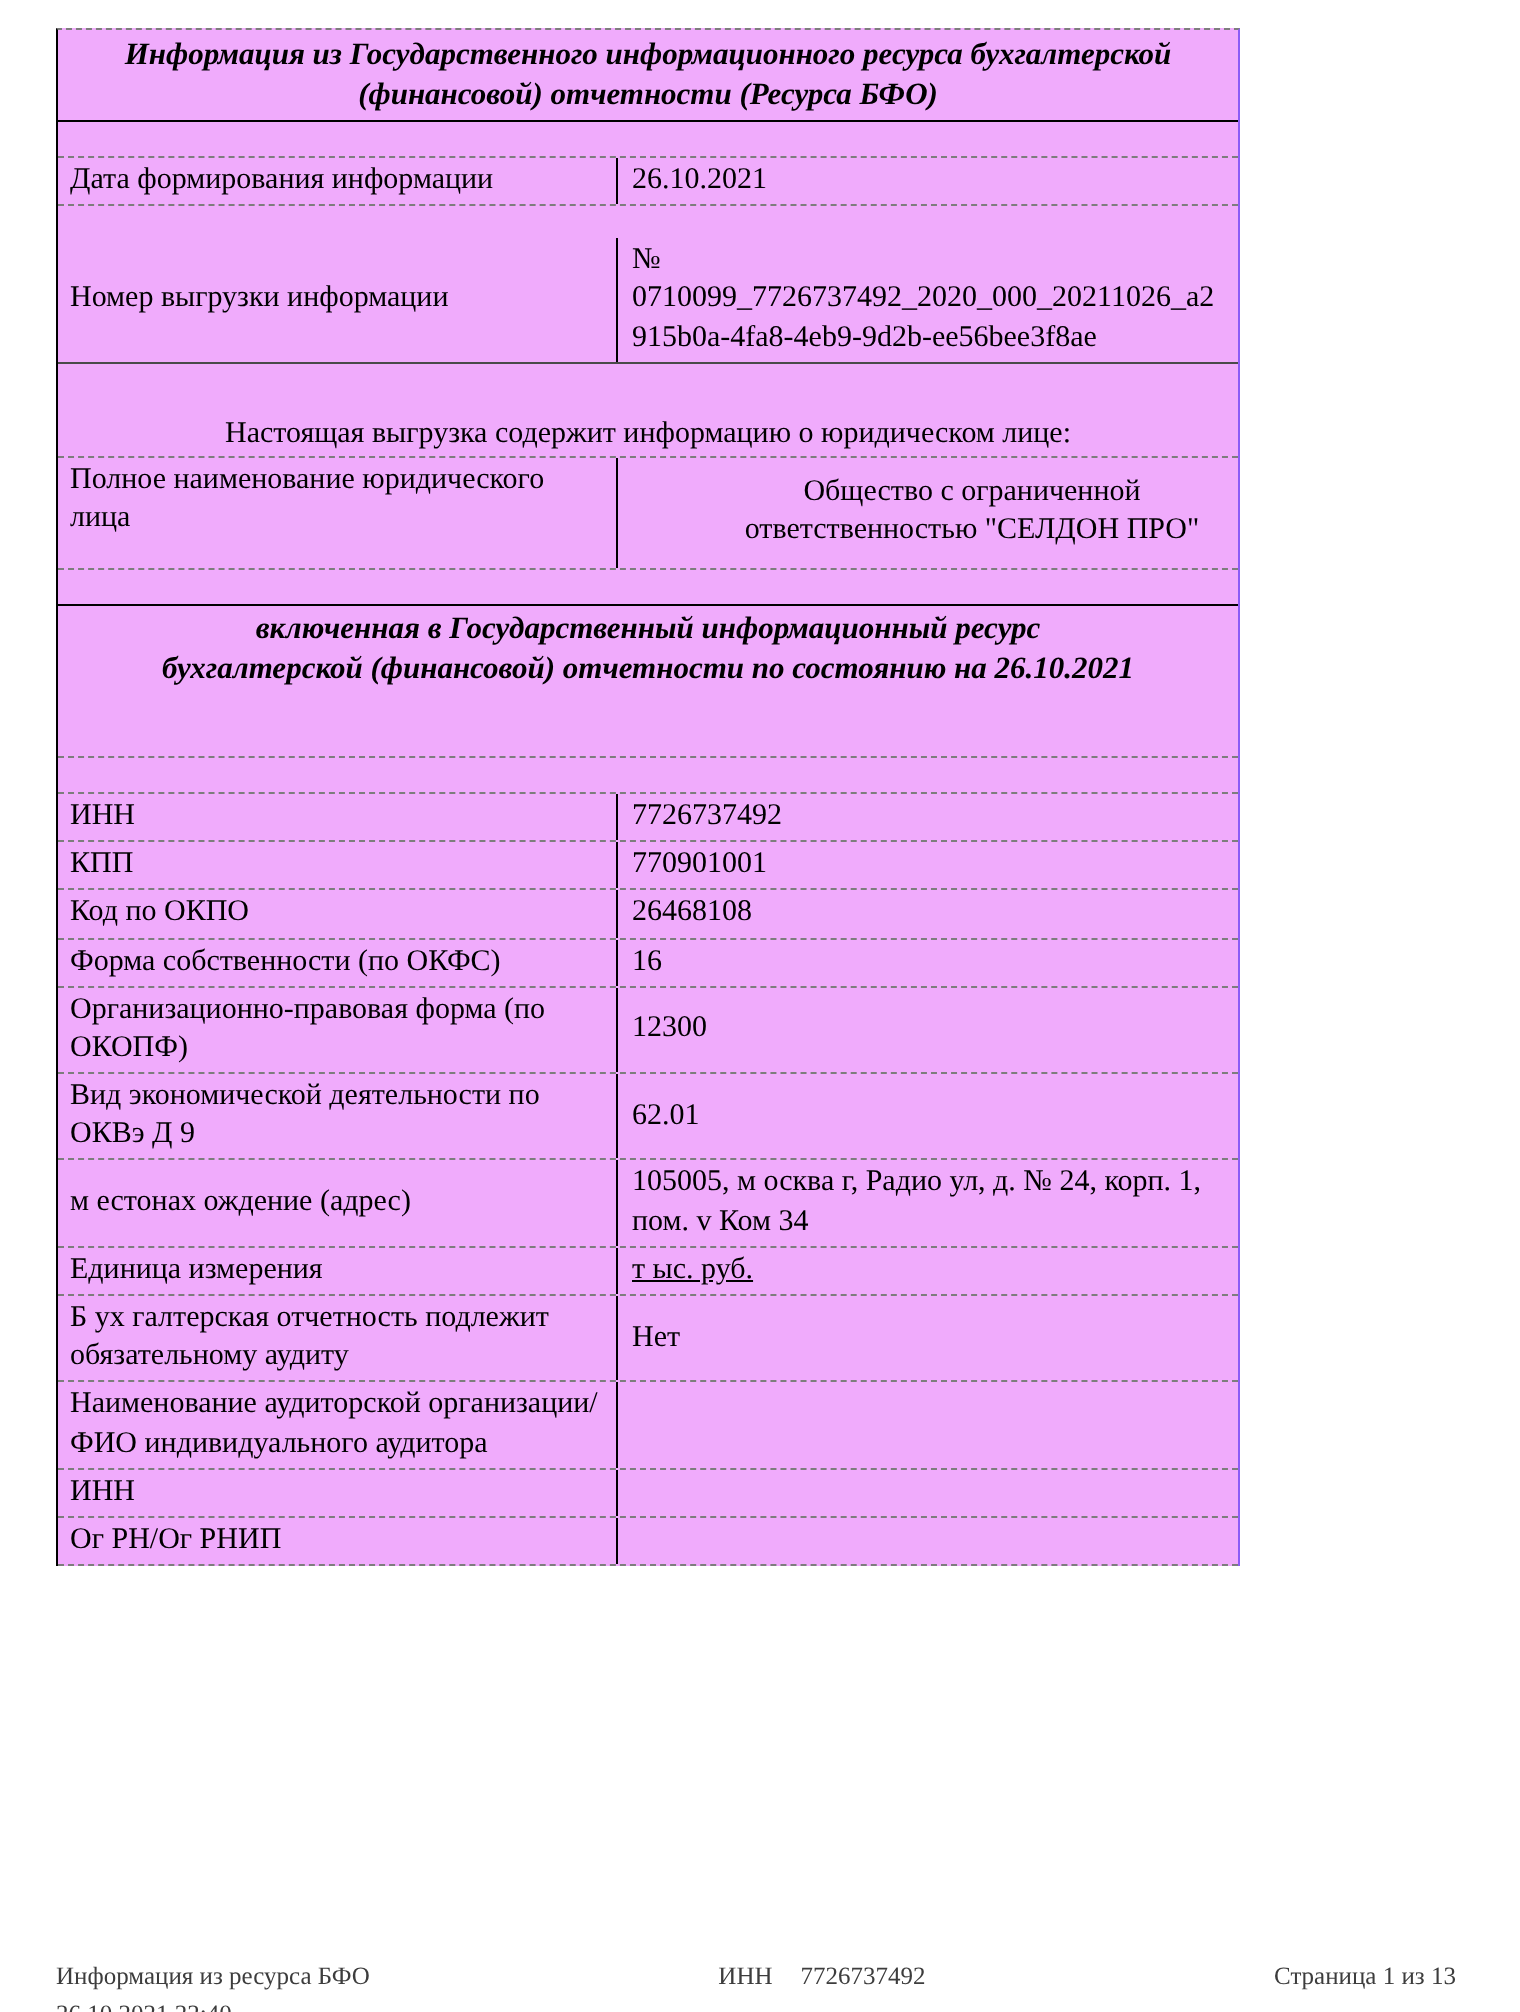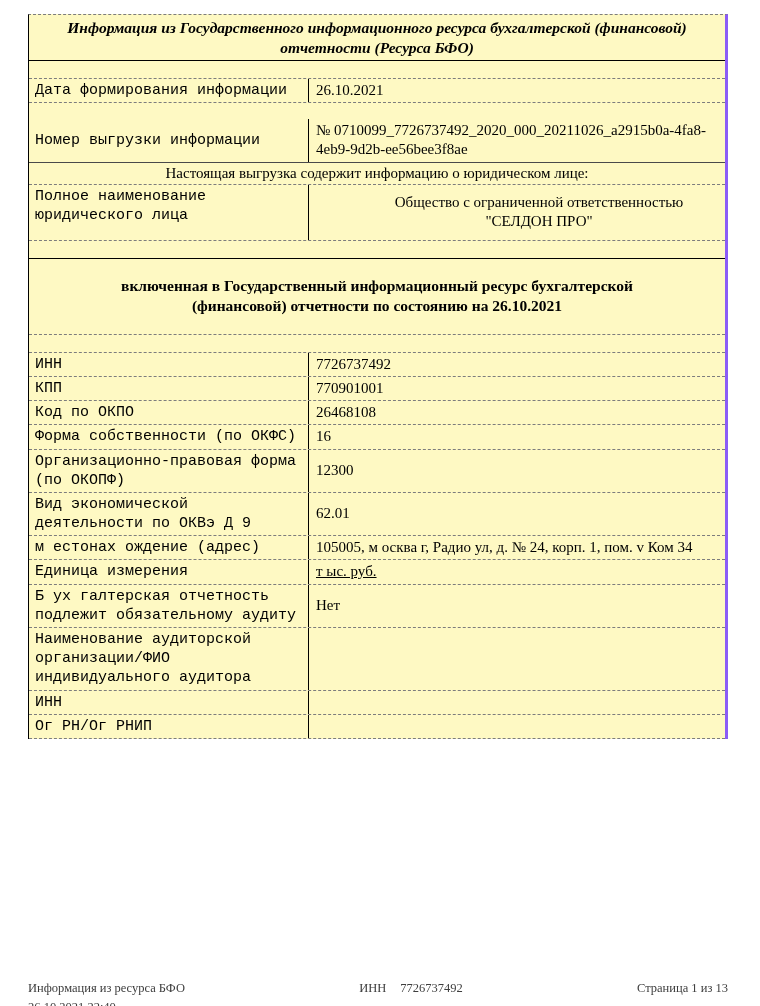--- a/index.html
+++ b/index.html
@@ -7,58 +7,59 @@
     position:relative;
     width:760px;height:1006px;
     background:#ffffff;
     overflow:hidden;
     font-family:"Liberation Serif","DejaVu Serif",serif;
     color:#000;
     font-size:15px;
     line-height:1.28;
   }
   .doc-table{
-    position:absolute;left:28px;top:14px;width:700px;
+    position:absolute;left:28px;top:14px;width:592px;
     border-left:1px solid #000;
-    border-right:3px solid #8b5cf6;
+    border-right:1px solid #8b5cf6;
     border-top:1px dashed #7d7d7d;
     box-sizing:border-box;
-    background:#fef9c3;
+    background:#f0abfc;
   }
   .row{display:flex;box-sizing:border-box;border-bottom:1px dashed #7d7d7d;}
   .row-title{
     min-height:46px;
     align-items:center;justify-content:center;text-align:center;
     font-weight:bold;font-style:italic;font-size:15.5px;
     padding:2px 30px;
     border-bottom:1px solid #000;
   }
   .row-empty-a{height:18px;}
   .row-meta{min-height:22px;}
   .row-meta-tall{min-height:39px;border-bottom:1px solid #4a4a4a;margin-top:16px;}
   .row-note{
     min-height:20px;
     align-items:center;justify-content:center;text-align:center;
     padding:1px 6px;
+    margin-top:25px;
   }
   .row-entity{min-height:56px;gap:44px;}
   .row-empty-b{height:18px;border-bottom:1px solid #000;}
   .row-included{
     min-height:76px;
-    align-items:center;justify-content:center;text-align:center;
-    font-weight:bold;font-size:15.5px;
+    justify-content:center;text-align:center;
+    font-weight:bold;font-style:italic;font-size:15.5px;
     padding:2px 48px;
   }
   .row-empty-c{height:18px;}
   .row-detail{min-height:23px;}
   .cell-label{
     width:280px;box-sizing:border-box;
     border-right:1px solid #000;
     padding:2px 6px;
-    display:flex;align-items:center;font-family:Liberation Mono, monospace;
+    display:flex;align-items:center;
   }
   .cell-value{
     flex:1;box-sizing:border-box;
     padding:2px 7px;
     display:flex;align-items:center;
   }
   .cell-value.center{justify-content:center;text-align:center;}
   .cell-value.wrap-break{word-break:break-word;}
   .underline{text-decoration:underline;}
   .footer{

